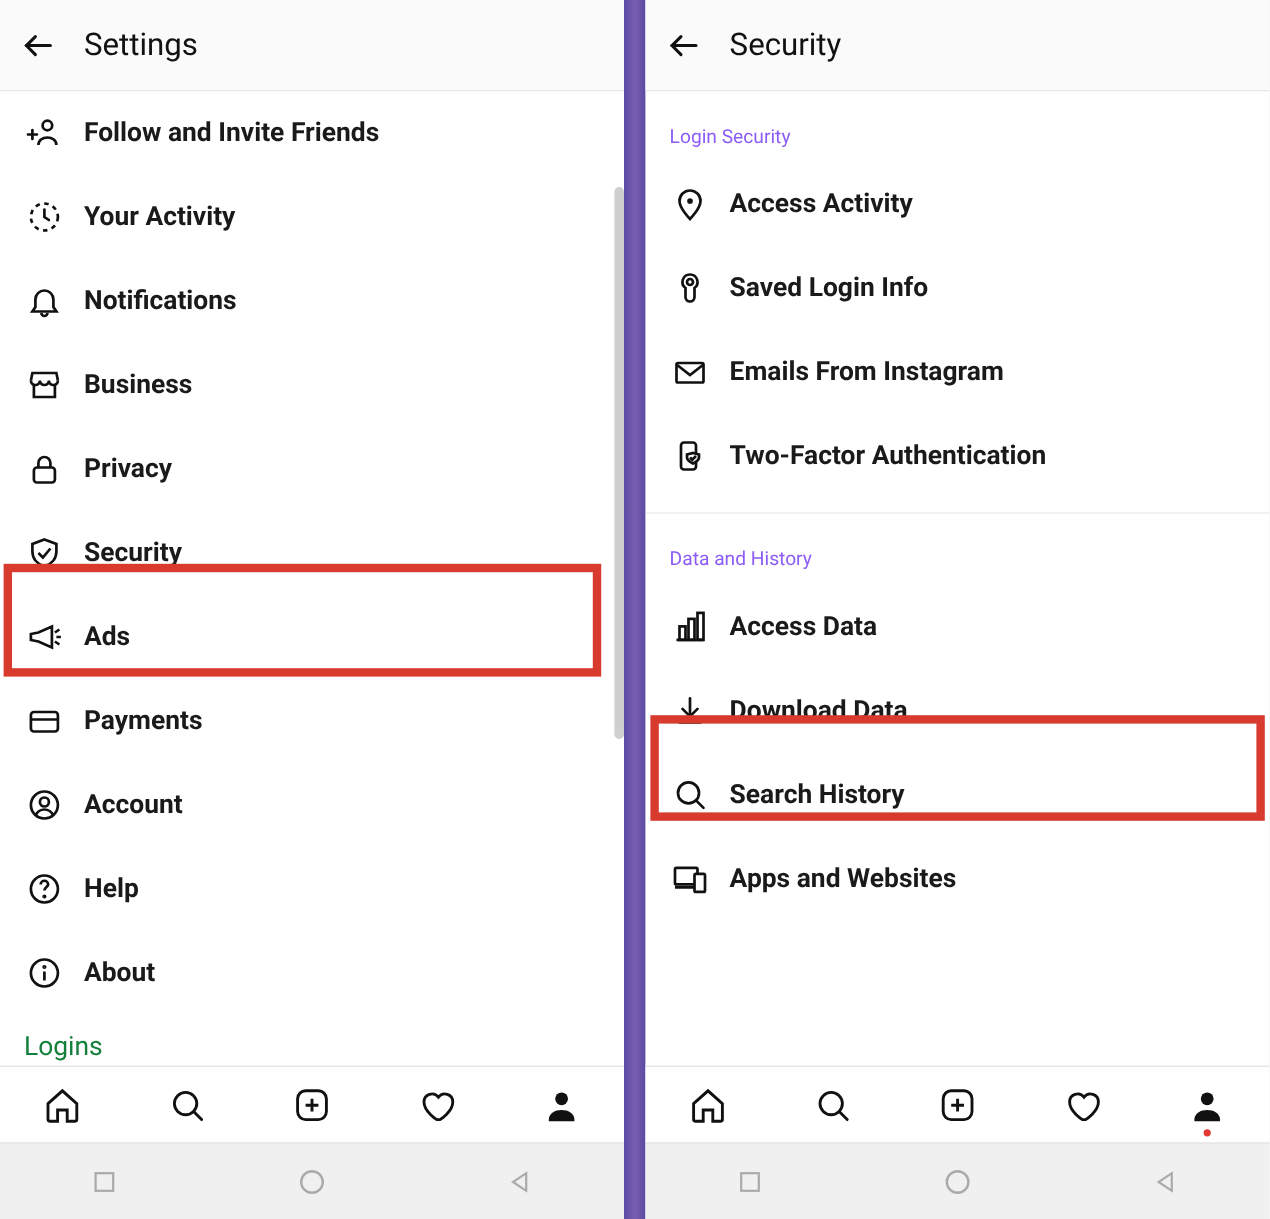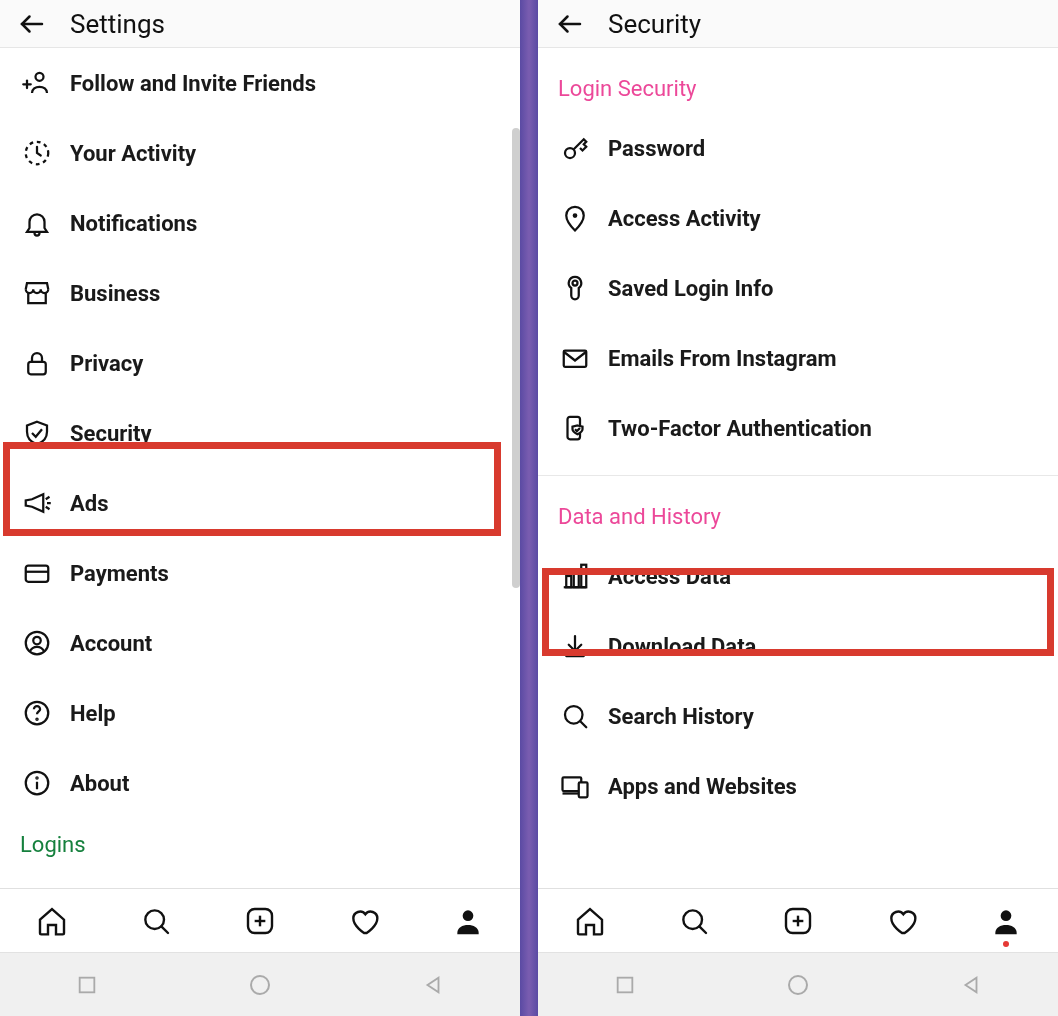--- a/index.html
+++ b/index.html
@@ -18,21 +18,21 @@
     position: relative;
     height: 100%;
   }
   .pane-left { width: 520px; }
   .divider {
     width: 18px;
     background: linear-gradient(to right, #5a4aa3, #7a5db0, #5a4aa3);
   }
   .pane-right { width: 520px; }
   .header {
-    height: 48px;
+    height: 76px;
     display: flex;
     align-items: center;
     padding: 0 12px;
     border-bottom: 1px solid #e6e6e6;
     background: #fafafa;
   }
   .back-btn {
     width: 40px;
     height: 40px;
     display: flex;
@@ -77,22 +77,22 @@
     align-items: center;
     justify-content: center;
     flex-shrink: 0;
   }
   .section-title {
     font-size: 22px;
     color: #15803d;
     padding: 30px 20px 14px 20px;
   }
   .section-title-light {
-    font-size: 22px;
-    color: #ec4899;
+    font-size: 16px;
+    color: #8b5cf6;
     padding: 28px 20px 12px 20px;
   }
   .highlight-red {
     position: absolute;
     border: 7px solid #d83a2e;
     pointer-events: none;
     z-index: 5;
   }
   .section-sep {
     border-top: 1px solid #e8e8e8;
@@ -339,29 +339,20 @@
           <polyline points="10 18 4 12 10 6"></polyline>
         </svg>
     </div>
     <div class="header-title">Security</div>
   </div>
 
   <div class="content">
 
     <div class="section-title-light">Login Security</div>
 
-    <div class="list-item">
-      <span class="icon">
-        <svg width="30" height="30" viewBox="0 0 24 24" fill="none" stroke="#111" stroke-width="1.8">
-            <circle cx="8" cy="16" r="4"></circle>
-            <path d="M11 13l8-8 2 2-2 2 2 2-3 3-2-2"></path>
-          </svg>
-      </span>
-      <span>Password</span>
-    </div>
 
     <div class="list-item">
       <span class="icon">
         <svg width="30" height="30" viewBox="0 0 24 24" fill="none" stroke="#111" stroke-width="1.8">
             <path d="M12 22s7-7 7-12a7 7 0 10-14 0c0 5 7 12 7 12z"></path>
             <circle cx="12" cy="10" r="1" fill="#111"></circle>
           </svg>
       </span>
       <span>Access Activity</span>
     </div>

